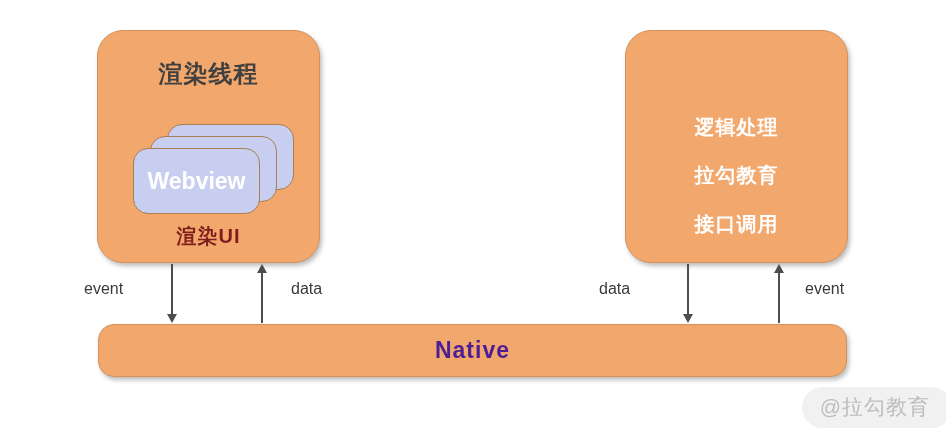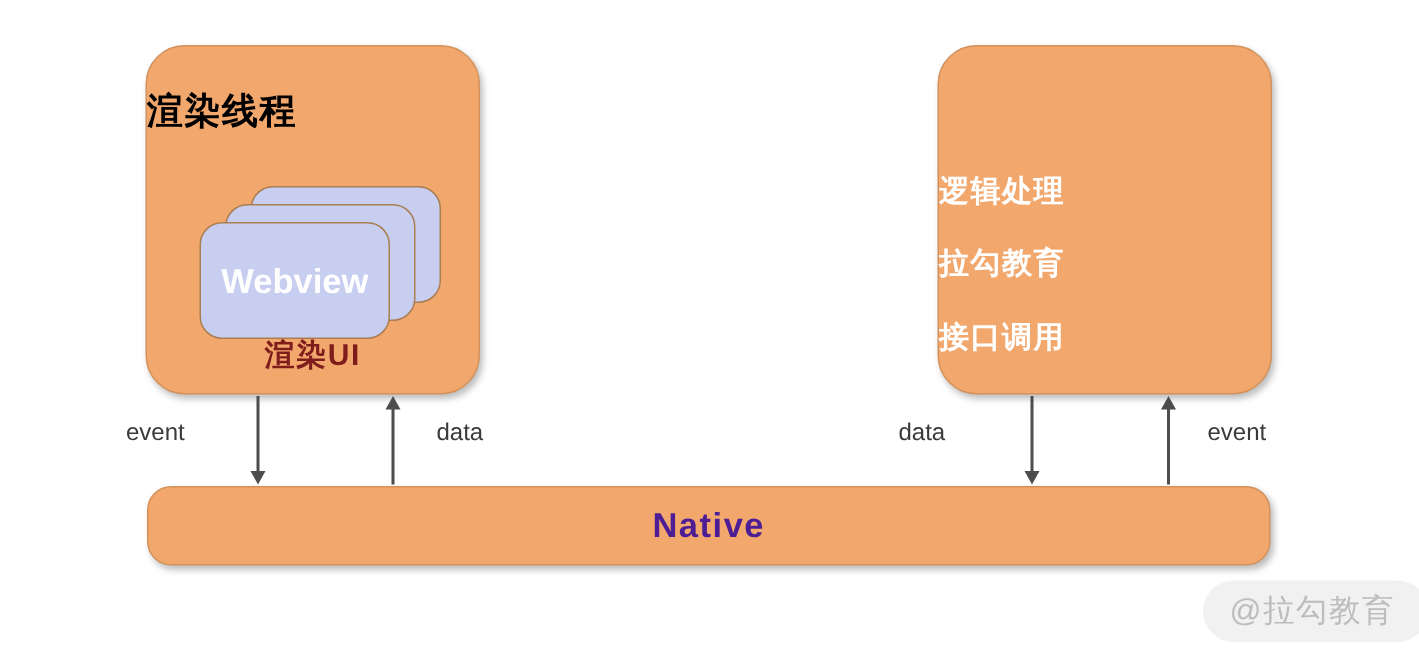--- a/index.html
+++ b/index.html
@@ -26,42 +26,44 @@
     top: 30px;
     border-radius: 26px;
   }
   #render-box { left: 97px; }
   #logic-box  { left: 625px; }
 
   .box-title {
     position: absolute;
     left: 0; right: 0;
     top: 27px;
-    color: #000000;
+    text-align: center;
+    color: #404040;
     font-size: 24px;
     font-weight: bold;
     letter-spacing: 1px;
   }
   .logic-item {
     position: absolute;
     left: 0; right: 0;
+    text-align: center;
     color: #ffffff;
     font-size: 20px;
     font-weight: bold;
     letter-spacing: 1px;
   }
   #logic-item-0 { top: 83px; }
   #logic-item-1 { top: 131px; }
   #logic-item-2 { top: 180px; }
 
   
   .wcard {
     position: absolute;
     width: 127px;
-    height: 78px;
+    height: 66px;
     background: #c8cef0;
     border: 1px solid #a87e52;
     border-radius: 15px;
     box-sizing: border-box;
   }
   #webview-card-back   { left: 69px; top: 93px;  z-index: 1; }
   #webview-card-middle { left: 52px; top: 105px; z-index: 2; }
   #webview-card-front  {
     left: 35px; top: 117px; z-index: 3;
     display: flex; align-items: center; justify-content: center;

